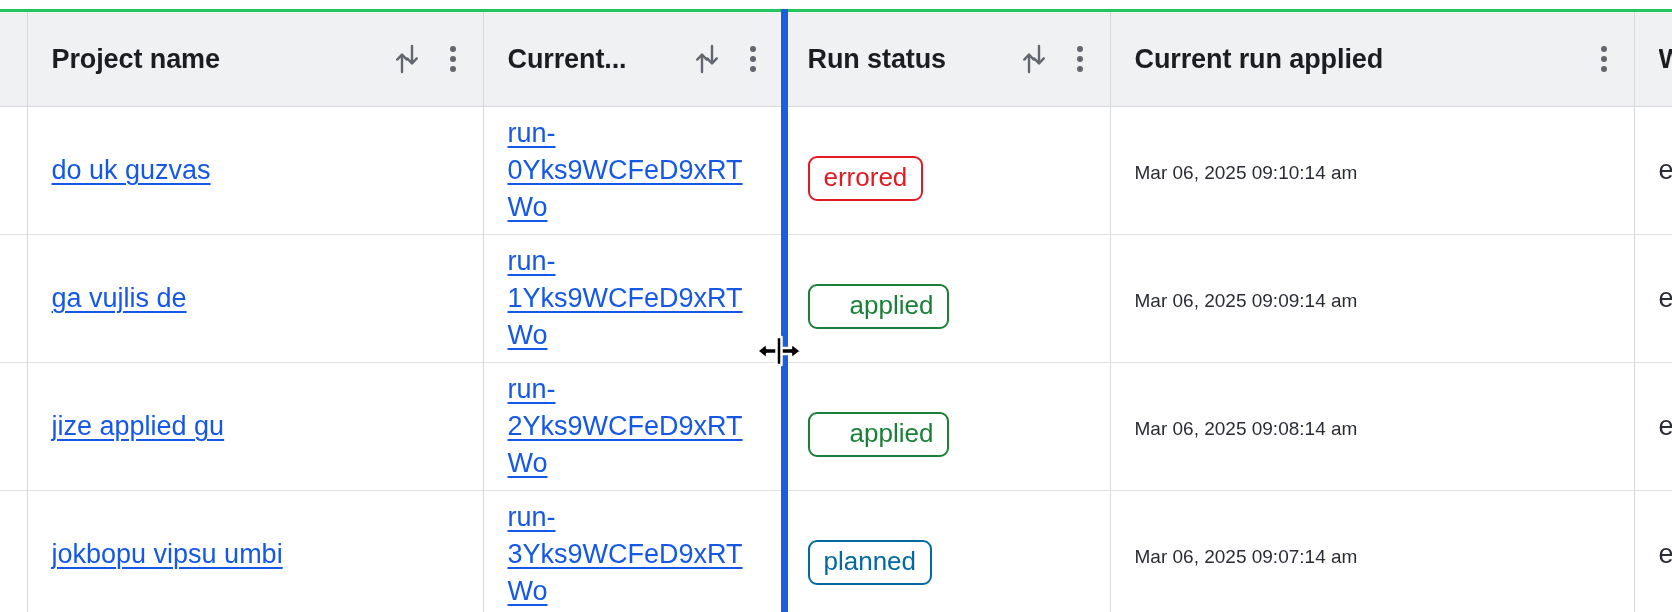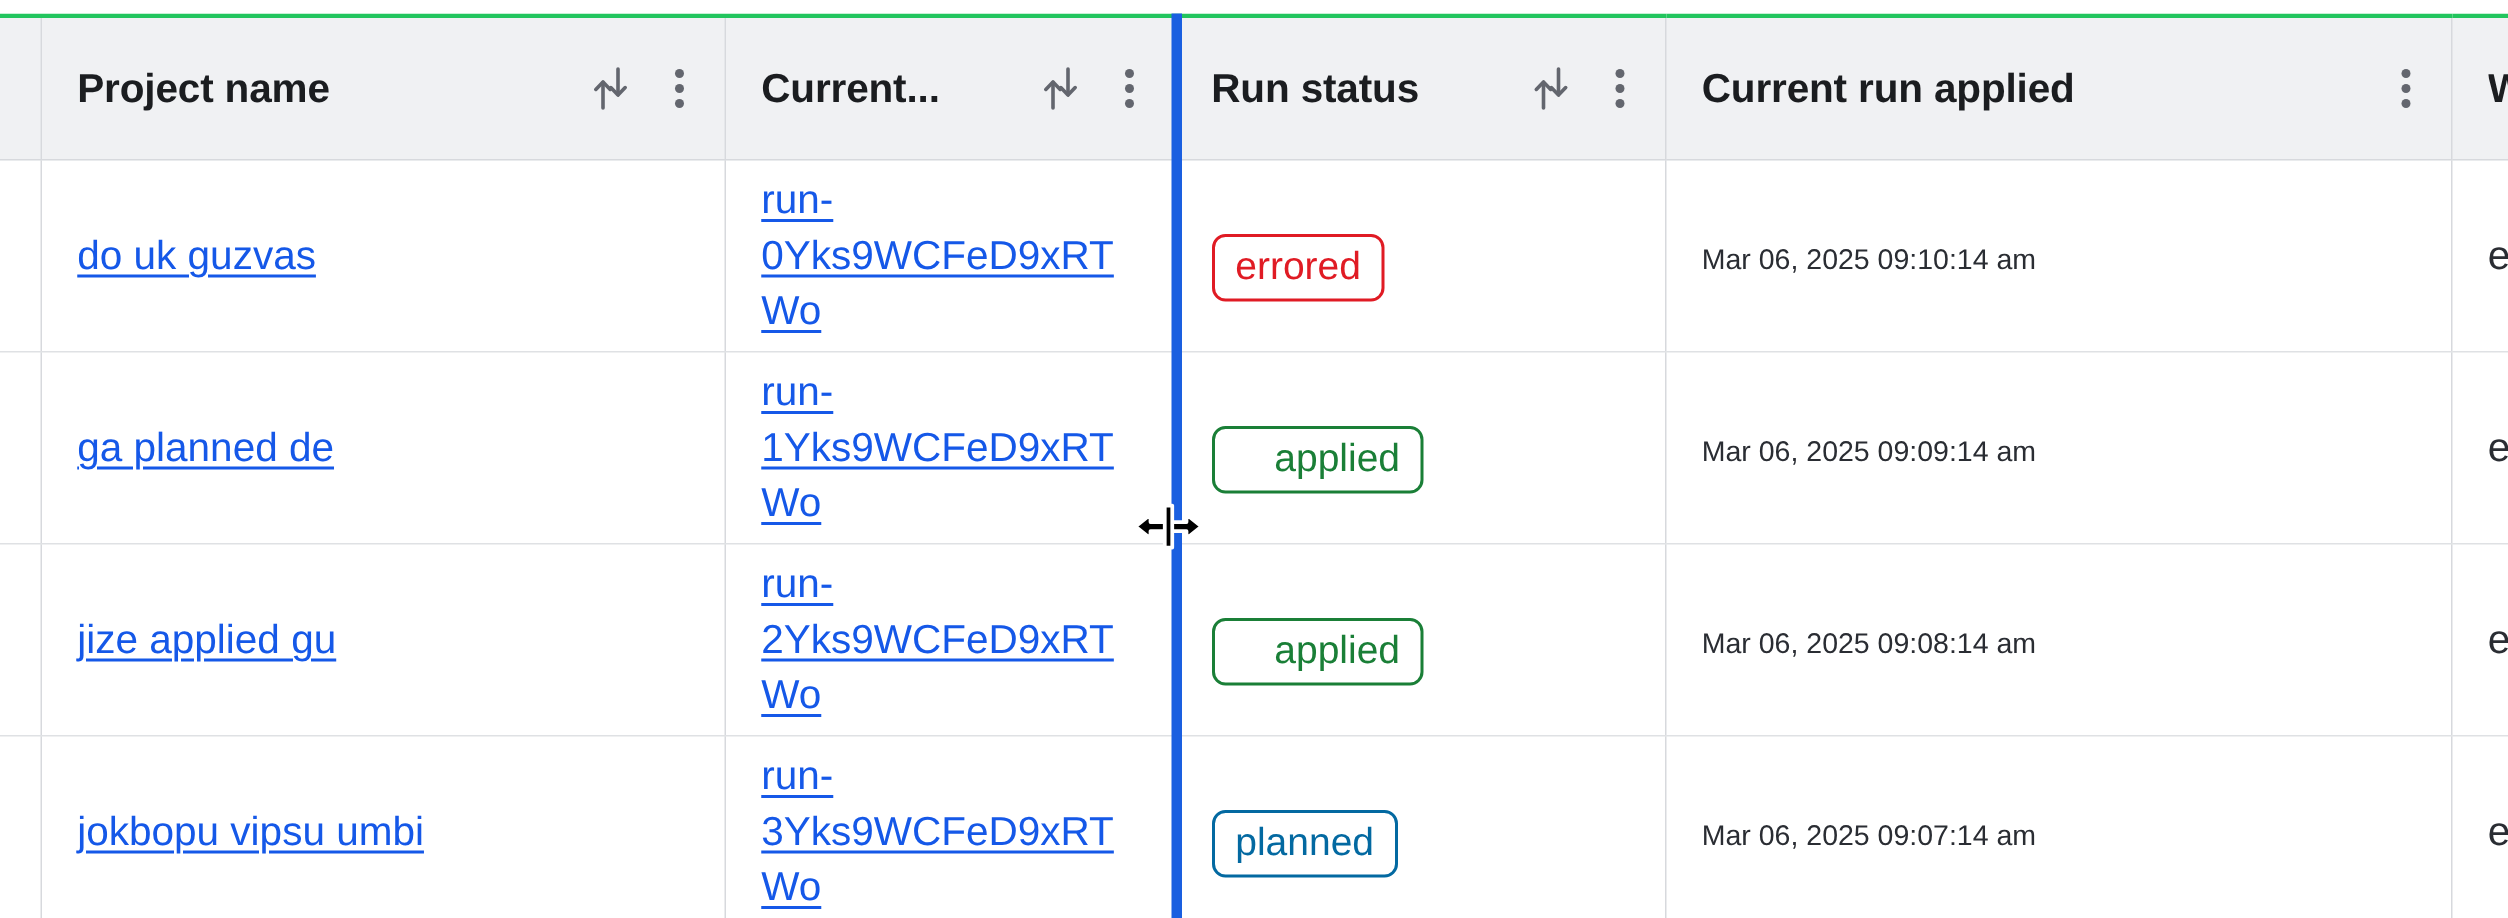--- a/index.html
+++ b/index.html
@@ -300,21 +300,21 @@
             <span class="ts">Mar 06, 2025 09:10:14 am</span>
           </td>
           <td>
             <span>e</span>
           </td>
         </tr>
 
         <tr>
           <td class="rowhandle-col"></td>
           <td>
-            <a class="cell-link">ga planned de</a>
+            <a class="cell-link">ga vujlis de</a>
           </td>
           <td>
             <a class="cell-link">run-1Yks9WCFeD9xRTWo</a>
           </td>
           <td>
             <span class="badge applied">applied</span>
           </td>
           <td>
             <span class="ts">Mar 06, 2025 09:09:14 am</span>
           </td>

